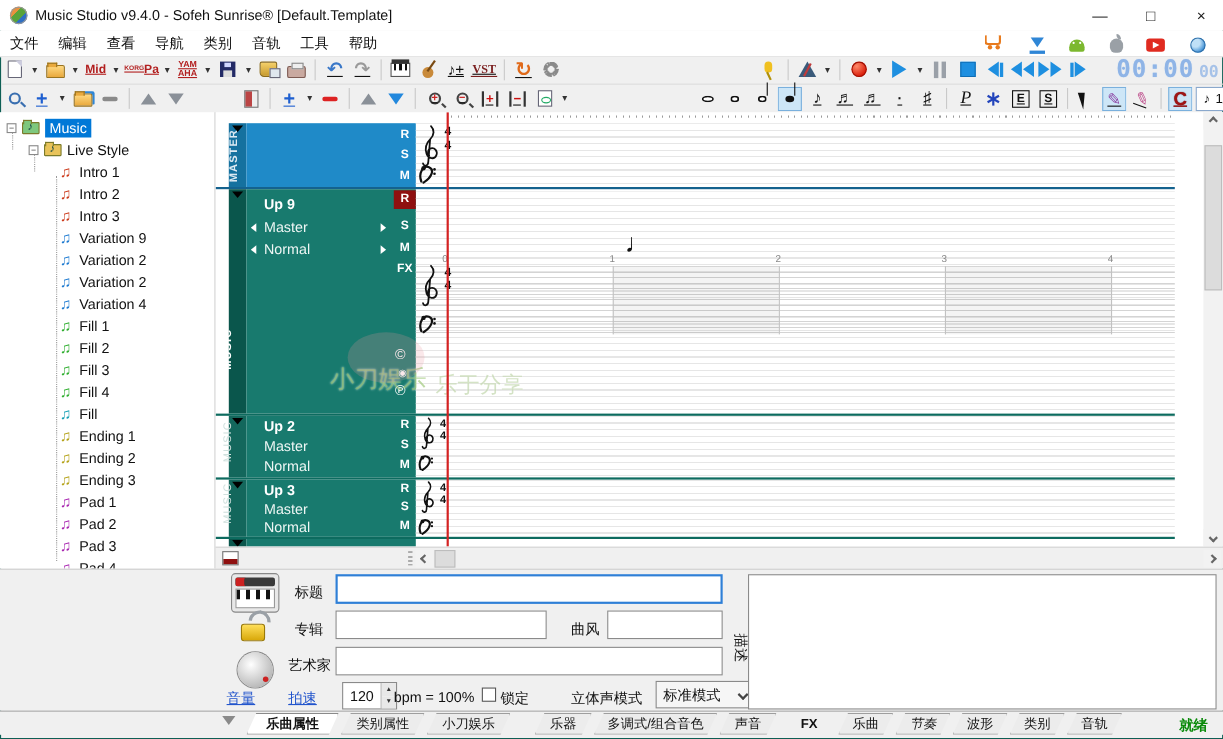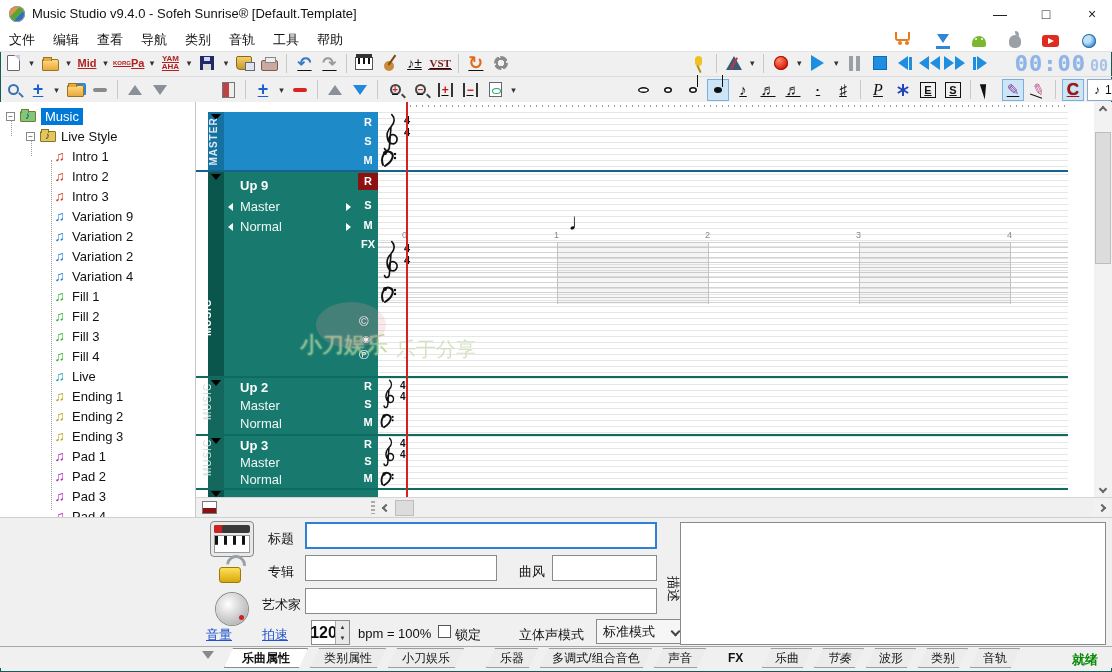--- a/index.html
+++ b/index.html
@@ -143,21 +143,21 @@
   .sarrow { display:flex; align-items:center; justify-content:center; color:#666; background:#f2f2f2; }
   .sarrow .chv { width:6px; height:6px; border-width:2px 2px 0 0; }
   .wm { color:rgba(135,185,90,0.55); font-weight:normal; text-shadow:0 0 2px rgba(255,255,255,0.8); white-space:nowrap; }
 
   
   .botpanel { left:0; top:517px; width:1112px; height:129px; background:#f0f0f0; border-top:1px solid #cfcfcf; }
   .flabel { position:absolute; font-size:13px; color:#111; }
   .finput { position:absolute; background:#fff; border:1px solid #8a8a8a; }
   .link { color:#2255cc; text-decoration:underline; }
   .spin { position:absolute; display:flex; border:1px solid #8a8a8a; background:#fff; height:25px; }
-  .spin .val { width:23px; display:flex; align-items:center; justify-content:center; font-size:16px;font-weight:bold; }
+  .spin .val { width:34px; display:flex; align-items:center; justify-content:center; font-size:13px; }
   .spin .btns { width:14px; display:flex; flex-direction:column; border-left:1px solid #aaa; }
   .spin .btns span { flex:1; display:flex; align-items:center; justify-content:center; font-size:6px; color:#333; background:#e8e8e8; }
   .checkbox { position:absolute; width:13px; height:13px; background:#fff; border:1px solid #555; }
   .selectbox { position:absolute; background:#f6f6f6; border:1px solid #8a8a8a; display:flex; align-items:center; padding:0 6px; font-size:13px; }
   .selectbox .chev-d { margin-left:auto; width:7px; height:7px; border:solid #444; border-width:0 0 2px 2px; transform:rotate(-45deg); }
   .ic-piano-big { position:absolute; left:210px; top:520px; width:44px; height:36px; background:#e8e8e8; border:1px solid #888; border-radius:4px; }
   .ic-piano-big:before { content:""; position:absolute; left:3px; top:3px; right:3px; height:8px; background:#3a3a3a; border-radius:2px; box-shadow:inset 8px 0 0 #c22; }
   .ic-piano-big:after { content:""; position:absolute; left:3px; top:13px; right:3px; bottom:3px;
       background:#fff repeating-linear-gradient(to right,#111 0 3px,transparent 3px 9px) top/100% 55% no-repeat; border:1px solid #999; }
   .ic-lock { position:absolute; left:219px; top:566px; width:22px; height:16px; background:linear-gradient(#ffdf5a,#d8a80a); border:1px solid #9a7a08; border-radius:3px; }
@@ -464,21 +464,21 @@
     <div class="titem" style="left:52px; top:224px;">
         <span class="tnote" style="color: rgb(47, 174, 47);">♫</span>
         <span>Fill 3</span>
       </div>
     <div class="titem" style="left:52px; top:244px;">
         <span class="tnote" style="color: rgb(47, 174, 47);">♫</span>
         <span>Fill 4</span>
       </div>
     <div class="titem" style="left:52px; top:264px;">
         <span class="tnote" style="color: rgb(22, 160, 180);">♫</span>
-        <span>Live</span>
+        <span>Fill</span>
       </div>
     <div class="titem" style="left:52px; top:284px;">
         <span class="tnote" style="color: rgb(181, 163, 26);">♫</span>
         <span>Ending 1</span>
       </div>
     <div class="titem" style="left:52px; top:304px;">
         <span class="tnote" style="color: rgb(181, 163, 26);">♫</span>
         <span>Ending 2</span>
       </div>
     <div class="titem" style="left:52px; top:324px;">

